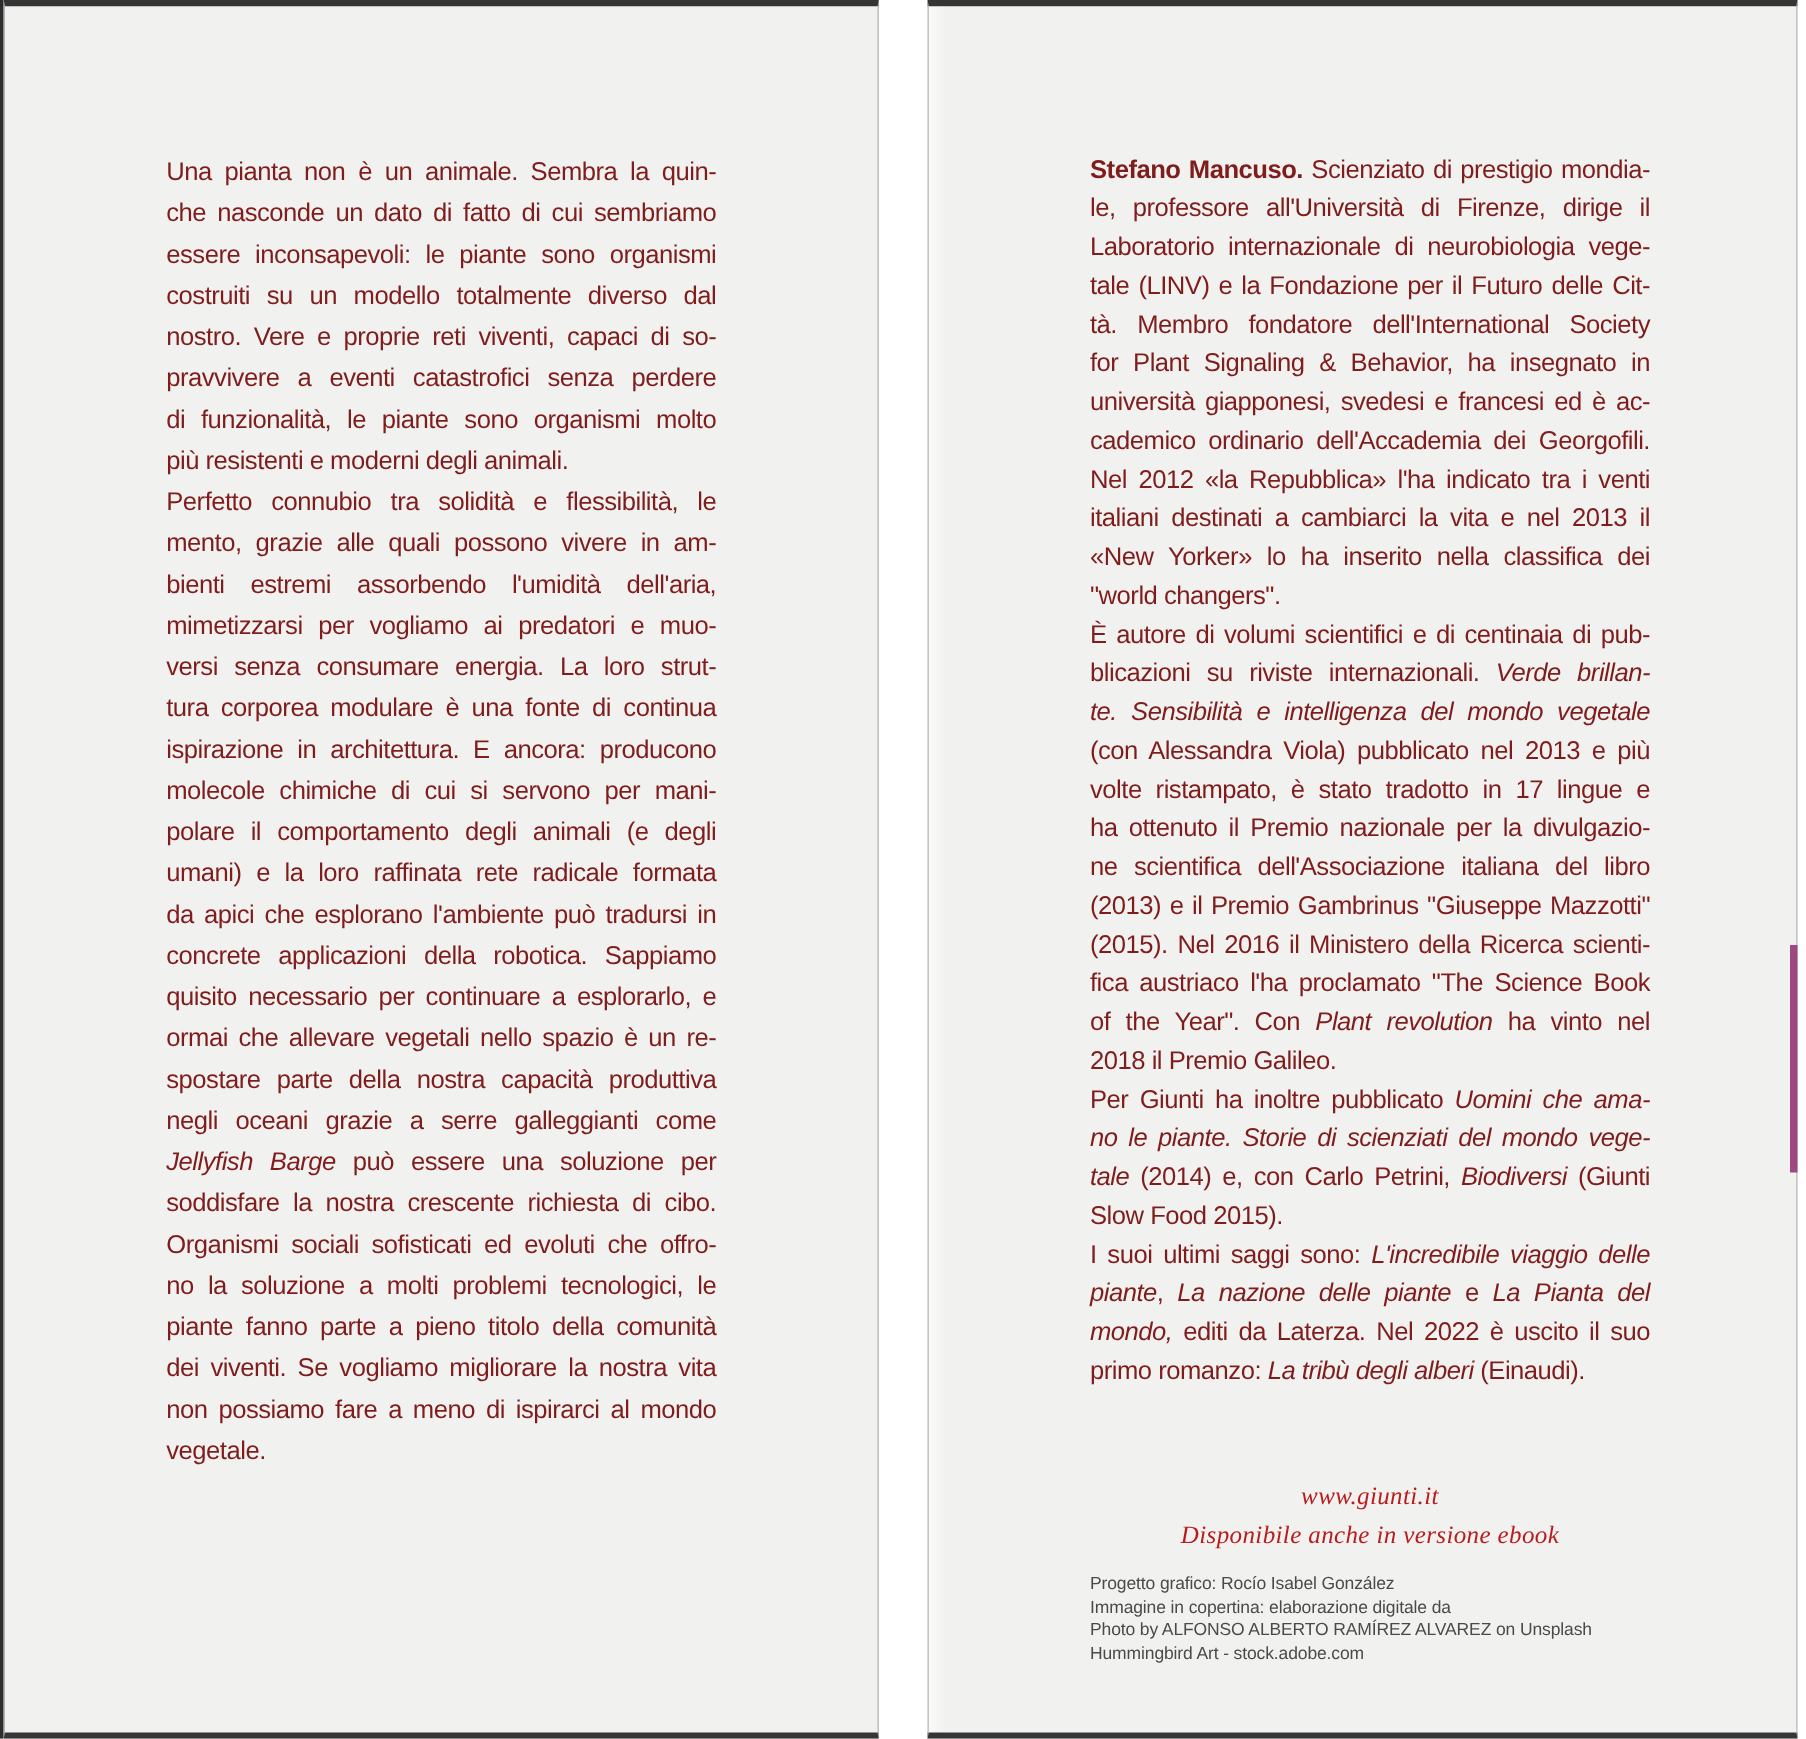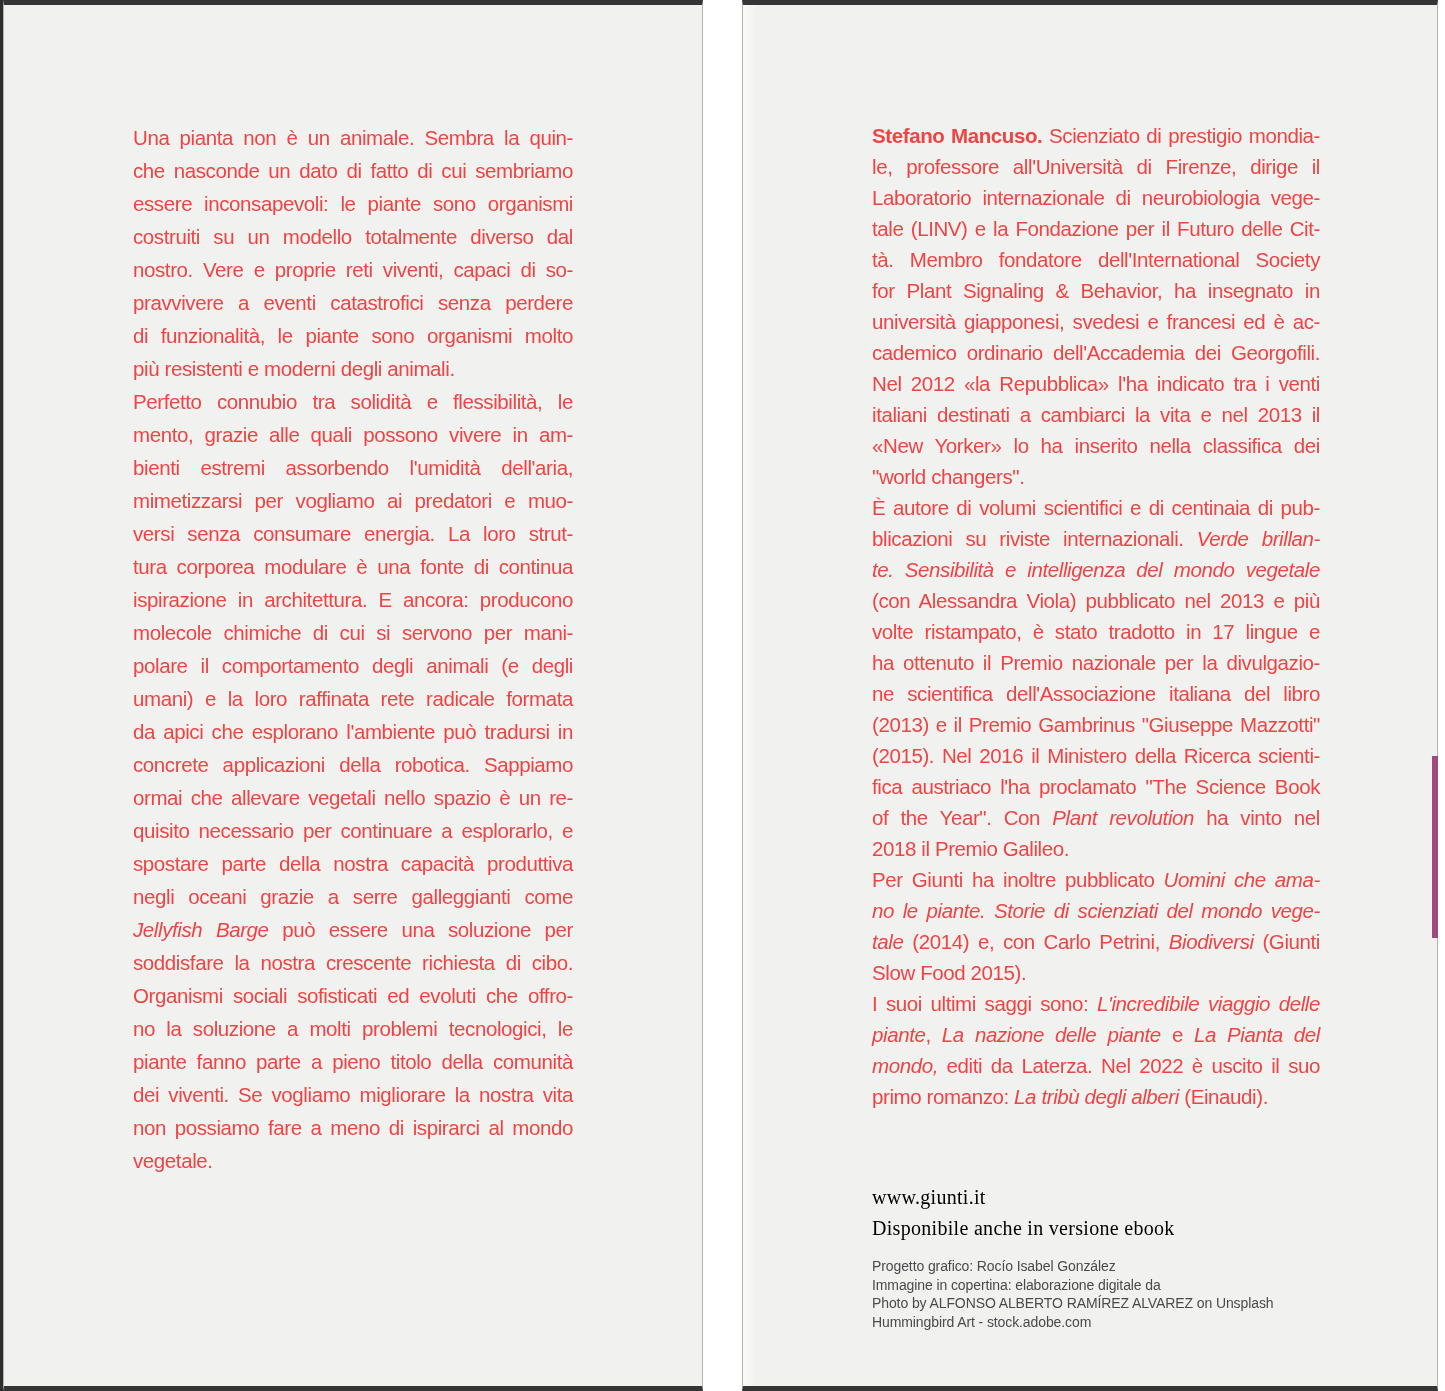--- a/index.html
+++ b/index.html
@@ -14,33 +14,33 @@
     position:absolute;top:0;height:1391px;background:#f1f1f0;box-sizing:border-box;
     border-top:5px solid #353535;border-bottom:5px solid #353535;
     border-left:1px solid #b3b3b2;border-right:1px solid #b3b3b2;
   }
   .flap-left{left:3px;width:700px;}
   .flap-right{left:742px;width:696px;background:linear-gradient(to right,#fafaf9 0px,#f1f1f0 14px);}
   .spine-accent{
     position:absolute;left:1432px;top:756px;width:6px;height:182px;background:#9e4980;
   }
   .page-text{
-    position:absolute;color:#ef4444;font-size:20.5px;letter-spacing:-0.4px;
+    position:absolute;color:#7f1d1d;font-size:20.5px;letter-spacing:-0.4px;
   }
   .page-text-left{left:133px;top:121px;width:440px;line-height:33px;}
   .page-text-right{left:872px;top:120px;width:448px;line-height:31px;}
   .tl{}
   .jl{text-align:justify;text-align-last:justify;}
   .ll{text-align:left;text-align-last:left;}
   .it{font-style:italic;}
   .bd{font-weight:bold;}
   .footer-serif{
-    position:absolute;left:872px;top:1182px;width:448px;text-align:left;
+    position:absolute;left:872px;top:1182px;width:448px;text-align:center;
     font-family:"Liberation Serif",serif;font-size:20px;line-height:31px;
-    color:#000000;letter-spacing:0.3px;
+    color:#b91c1c;letter-spacing:0.3px;font-style:italic;
   }
   .credits{
     position:absolute;left:872px;top:1257px;width:448px;
     font-size:14px;line-height:18.5px;color:#4a4a4a;letter-spacing:-0.1px;
   }
 </style>
 </head>
 <body>
 
 <div class="jacket-left-edge"></div>
@@ -62,22 +62,22 @@
     <div class="tl jl"><span class="">bienti estremi assorbendo l'umidità dell'aria,</span></div>
     <div class="tl jl"><span class="">mimetizzarsi per vogliamo ai predatori e muo-</span></div>
     <div class="tl jl"><span class="">versi senza consumare energia. La loro strut-</span></div>
     <div class="tl jl"><span class="">tura corporea modulare è una fonte di continua</span></div>
     <div class="tl jl"><span class="">ispirazione in architettura. E ancora: producono</span></div>
     <div class="tl jl"><span class="">molecole chimiche di cui si servono per mani-</span></div>
     <div class="tl jl"><span class="">polare il comportamento degli animali (e degli</span></div>
     <div class="tl jl"><span class="">umani) e la loro raffinata rete radicale formata</span></div>
     <div class="tl jl"><span class="">da apici che esplorano l'ambiente può tradursi in</span></div>
     <div class="tl jl"><span class="">concrete applicazioni della robotica. Sappiamo</span></div>
+    <div class="tl jl"><span class="">quisito necessario per continuare a esplorarlo, e</span></div>
     <div class="tl jl"><span class="">ormai che allevare vegetali nello spazio è un re-</span></div>
-    <div class="tl jl"><span class="">quisito necessario per continuare a esplorarlo, e</span></div>
     <div class="tl jl"><span class="">spostare parte della nostra capacità produttiva</span></div>
     <div class="tl jl"><span class="">negli oceani grazie a serre galleggianti come</span></div>
     <div class="tl jl"><span class="it">Jellyfish Barge</span><span class=""> può essere una soluzione per</span></div>
     <div class="tl jl"><span class="">soddisfare la nostra crescente richiesta di cibo.</span></div>
     <div class="tl jl"><span class="">Organismi sociali sofisticati ed evoluti che offro-</span></div>
     <div class="tl jl"><span class="">no la soluzione a molti problemi tecnologici, le</span></div>
     <div class="tl jl"><span class="">piante fanno parte a pieno titolo della comunità</span></div>
     <div class="tl jl"><span class="">dei viventi. Se vogliamo migliorare la nostra vita</span></div>
     <div class="tl jl"><span class="">non possiamo fare a meno di ispirarci al mondo</span></div>
     <div class="tl ll"><span class="">vegetale.</span></div>

